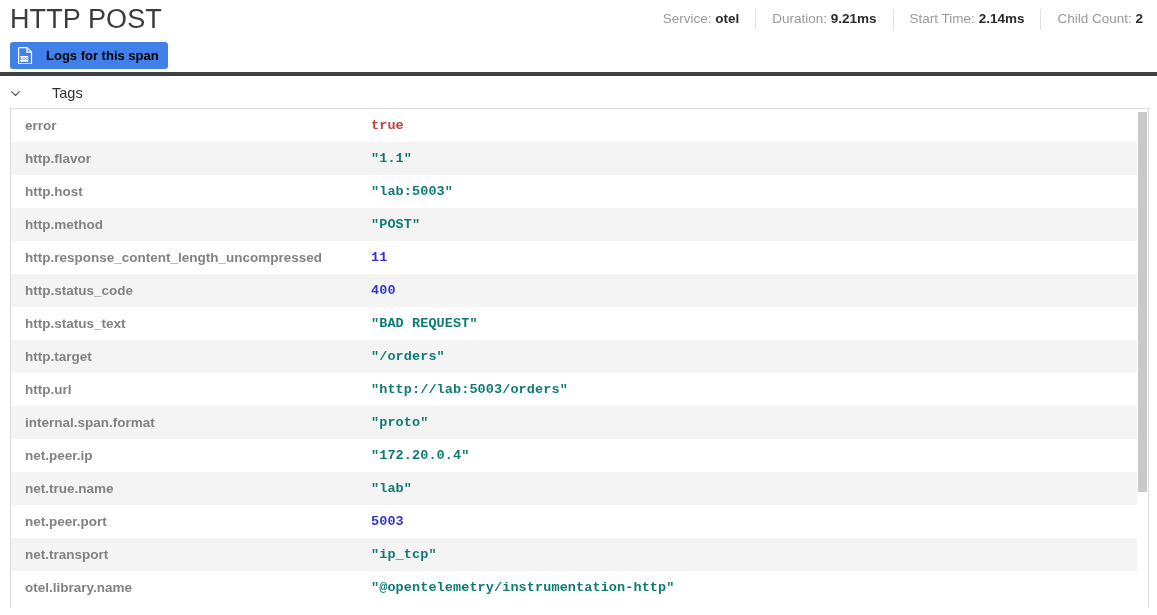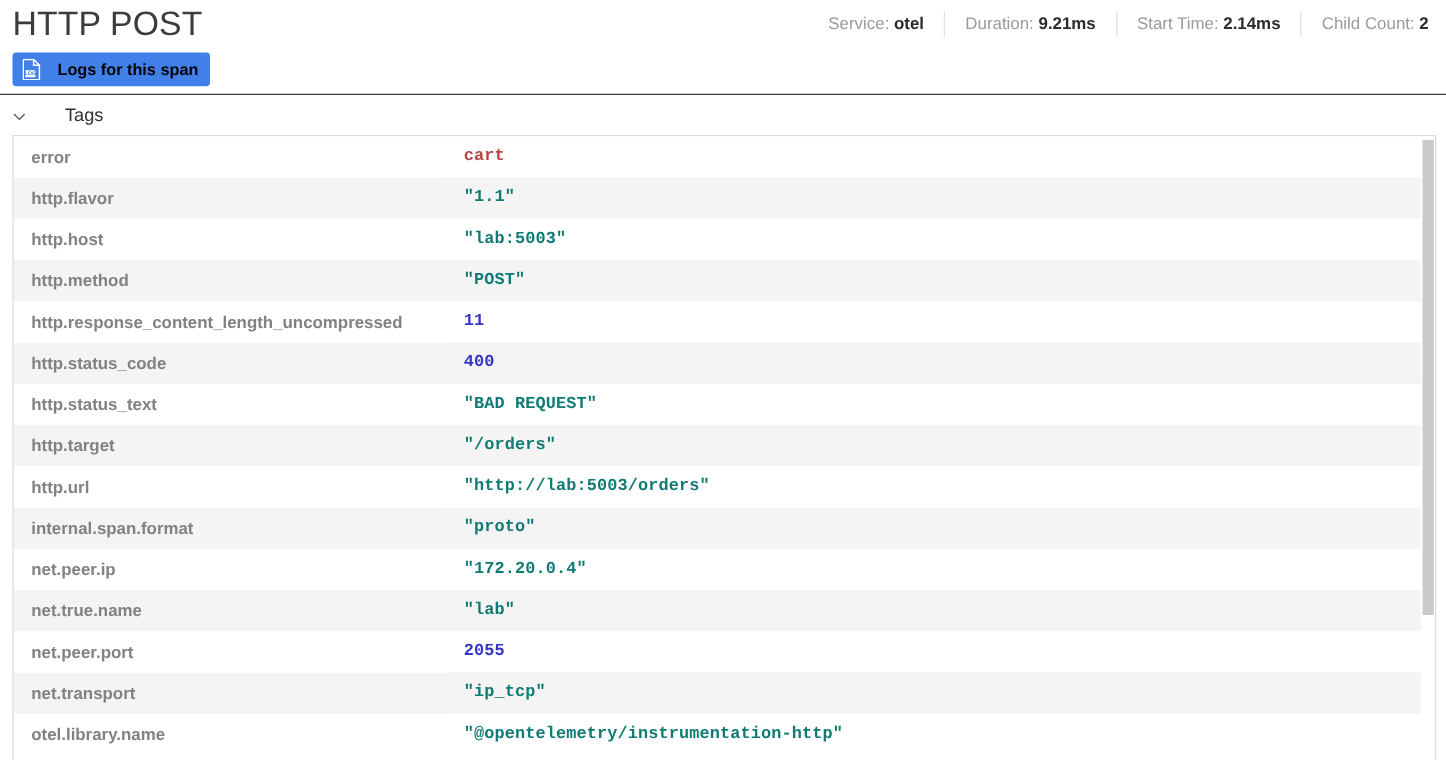--- a/index.html
+++ b/index.html
@@ -14,21 +14,21 @@
     font-family: "Liberation Sans", sans-serif;
     color: #333;
     -webkit-font-smoothing: antialiased;
   }
 
   
   .header {
     position: relative;
     padding: 0 8px 0 10px;
     box-sizing: border-box;
-    border-bottom: 1px solid #404040;
+    border-bottom: 4px solid #404040;
     height: 76px;
   }
   .header-top {
     display: flex;
     align-items: flex-start;
     justify-content: space-between;
     height: 40px;
   }
   .span-title {
     font-size: 27px;
@@ -222,21 +222,21 @@
     </span>
     <span class="section-title">Tags</span>
   </div>
 
   <div class="table-wrap">
     <div class="table-scroll">
       <table class="tags-table">
         <tbody>
             <tr class="odd">
               <td class="k">error</td>
-              <td class="v t-bool">cart</td>
+              <td class="v t-bool">true</td>
             </tr>
             <tr class="even">
               <td class="k">http.flavor</td>
               <td class="v t-string">"1.1"</td>
             </tr>
             <tr class="odd">
               <td class="k">http.host</td>
               <td class="v t-string">"lab:5003"</td>
             </tr>
             <tr class="even">
@@ -270,21 +270,21 @@
             <tr class="odd">
               <td class="k">net.peer.ip</td>
               <td class="v t-string">"172.20.0.4"</td>
             </tr>
             <tr class="even">
               <td class="k">net.true.name</td>
               <td class="v t-string">"lab"</td>
             </tr>
             <tr class="odd">
               <td class="k">net.peer.port</td>
-              <td class="v t-number">2055</td>
+              <td class="v t-number">5003</td>
             </tr>
             <tr class="even">
               <td class="k">net.transport</td>
               <td class="v t-string">"ip_tcp"</td>
             </tr>
             <tr class="odd">
               <td class="k">otel.library.name</td>
               <td class="v t-string">"@opentelemetry/instrumentation-http"</td>
             </tr>
           </tbody>

